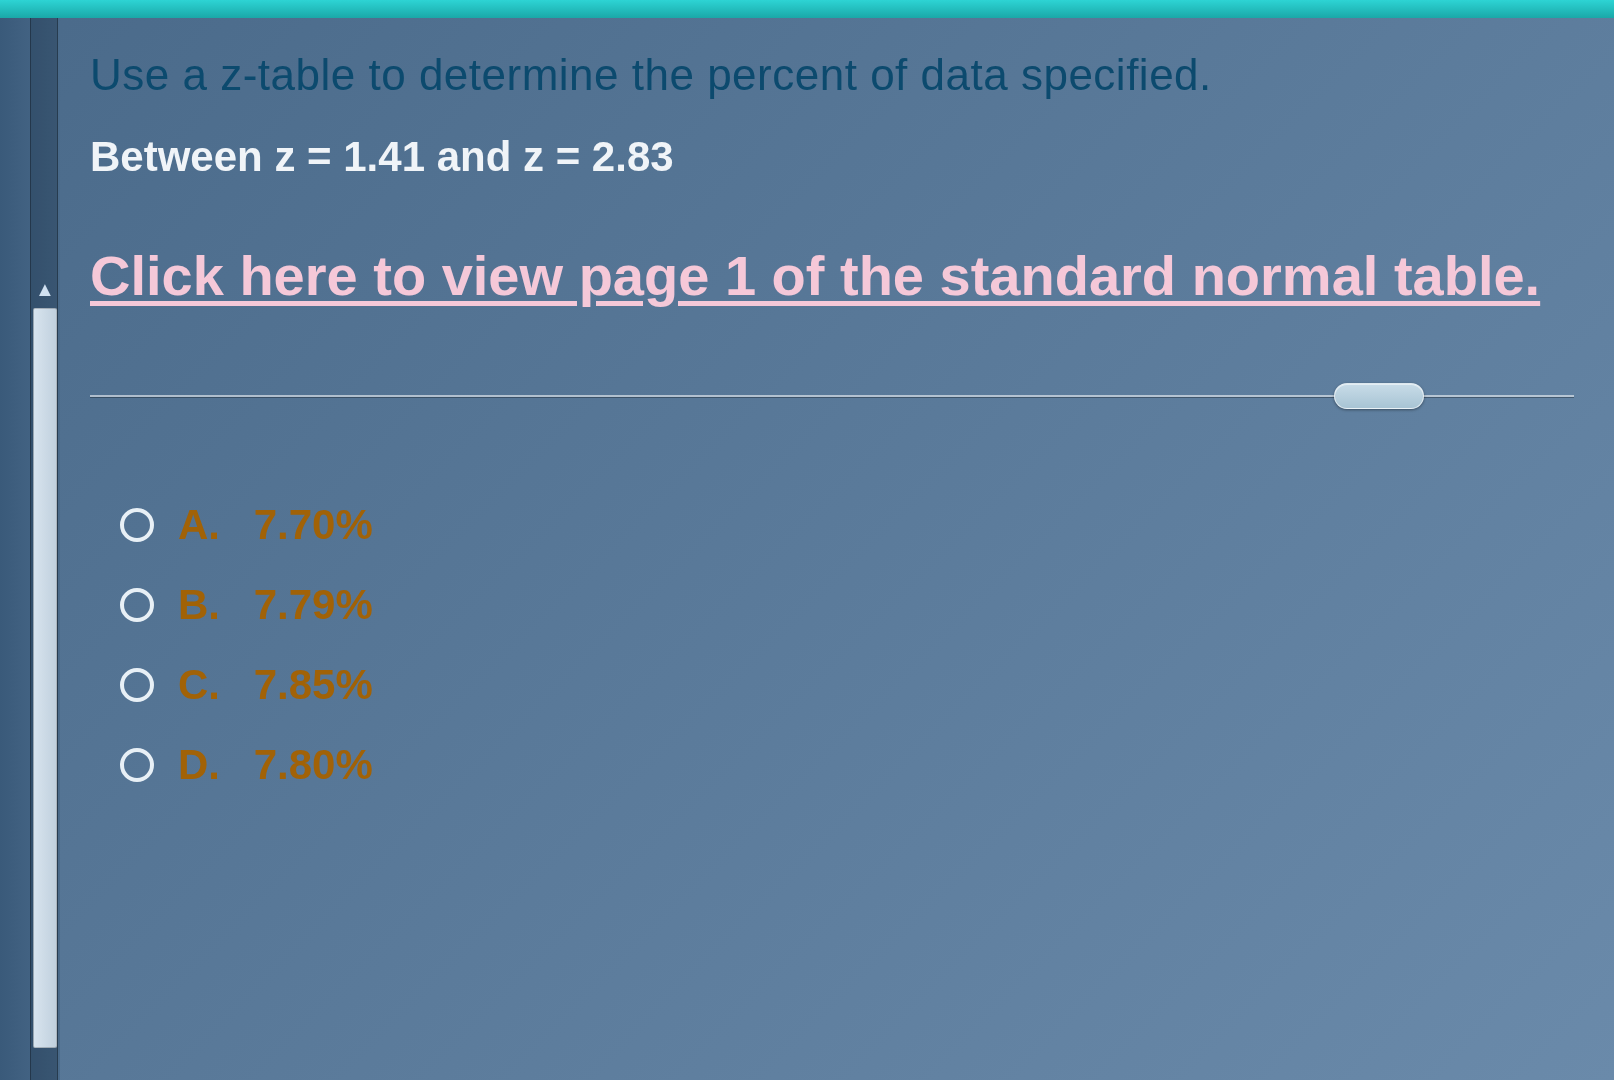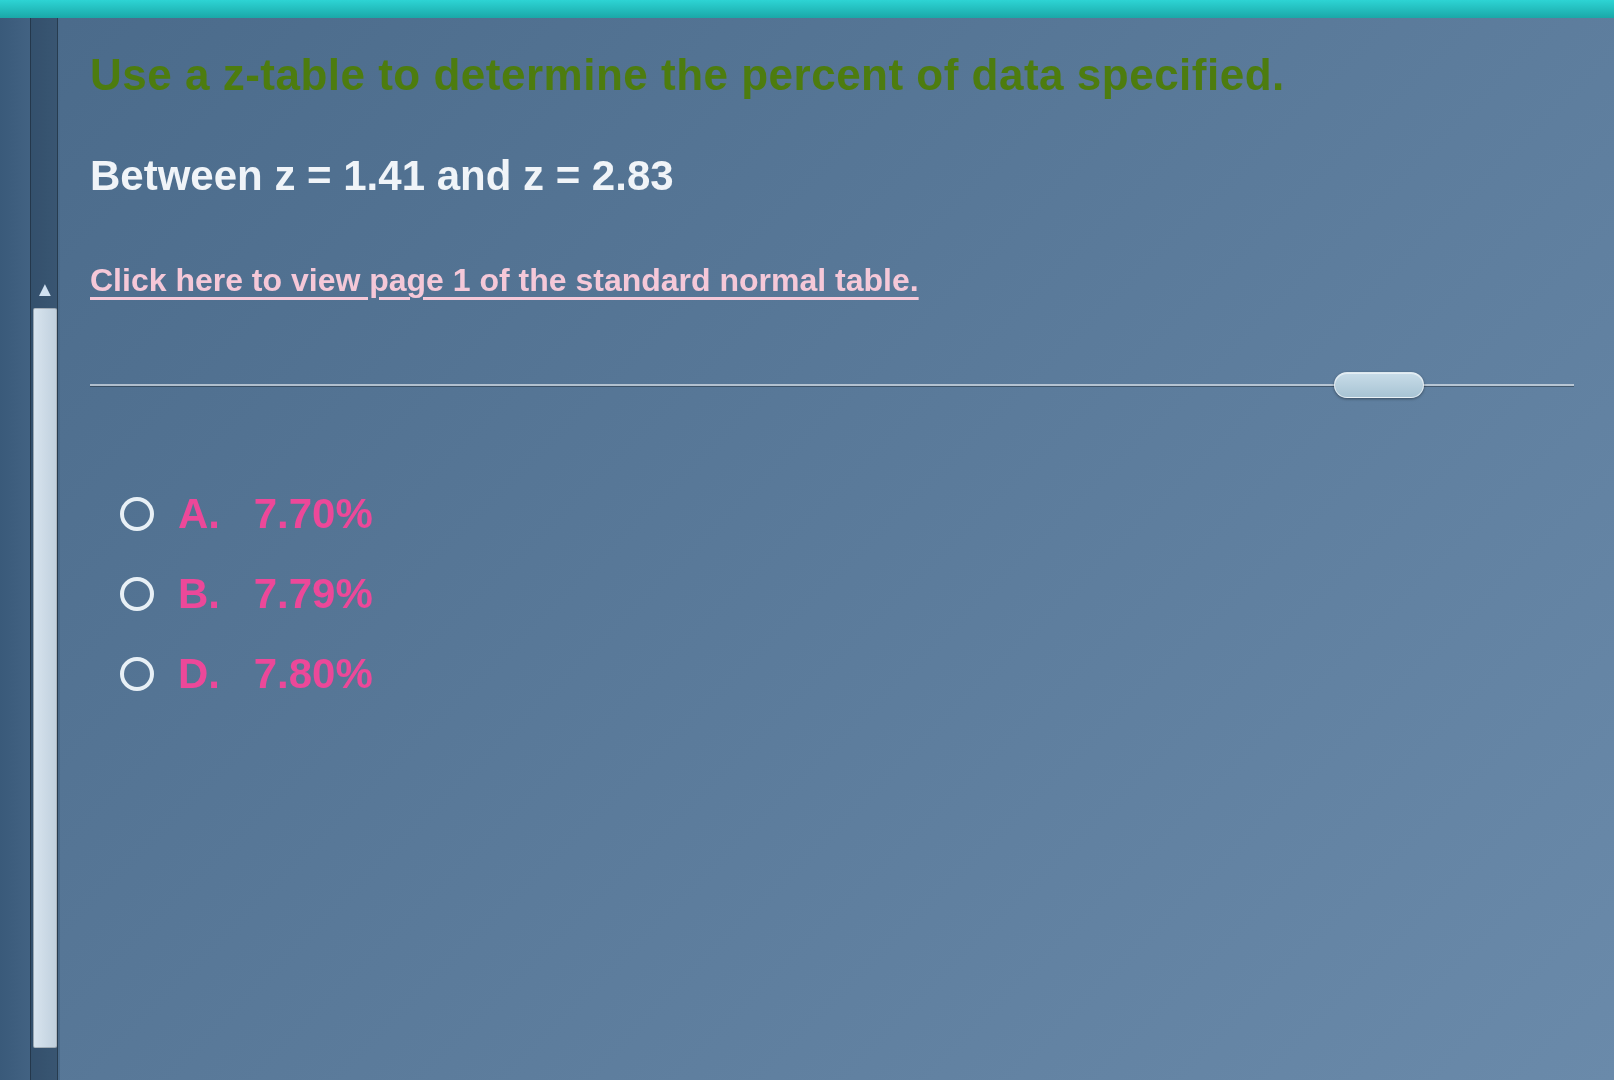--- a/index.html
+++ b/index.html
@@ -58,34 +58,34 @@
   .content {
     position: absolute;
     top: 30px;
     left: 80px;
     right: 30px;
     bottom: 20px;
     padding: 20px 10px 10px 10px;
   }
   .q-title {
     font-size: 44px;
-    font-weight: bold;
-    color: #4d7c0f;
-    margin-bottom: 52px;
+    font-weight: normal;
+    color: #0c4a6e;
+    margin-bottom: 33px;
     letter-spacing: 0.5px;
   }
   .q-sub {
     font-size: 42px;
     font-weight: bold;
     color: #f0f4f8;
     margin-bottom: 60px;
   }
   .link {
     display: block;
-    font-size: 32px;
+    font-size: 56px;
     font-weight: bold;
     color: #f5c8d8;
     text-decoration: underline;
     text-decoration-color: #f5c8d8;
     text-underline-offset: 6px;
     cursor: pointer;
     line-height: 1.25;
     margin-bottom: 2px;
   }
   .divider-wrap {
@@ -128,21 +128,21 @@
     height: 34px;
     border: 4px solid #e8f0f6;
     border-radius: 50%;
     margin-right: 24px;
     flex-shrink: 0;
     background: transparent;
   }
   .opt-label {
     font-size: 42px;
     font-weight: bold;
-    color: #ec4899;
+    color: #a16207;
   }
   .opt-letter {
     display: inline-block;
     min-width: 64px;
   }
 </style>
 </head>
 <body>
 
 <div class="top-bar"></div>
@@ -176,20 +176,27 @@
     </div>
 
     <div class="option">
       <div class="radio"></div>
       <div class="opt-label">
         <span class="opt-letter">B.</span>
         <span>7.79%</span>
       </div>
     </div>
 
+    <div class="option">
+      <div class="radio"></div>
+      <div class="opt-label">
+        <span class="opt-letter">C.</span>
+        <span>7.85%</span>
+      </div>
+    </div>
 
     <div class="option">
       <div class="radio"></div>
       <div class="opt-label">
         <span class="opt-letter">D.</span>
         <span>7.80%</span>
       </div>
     </div>
 
   </div>

